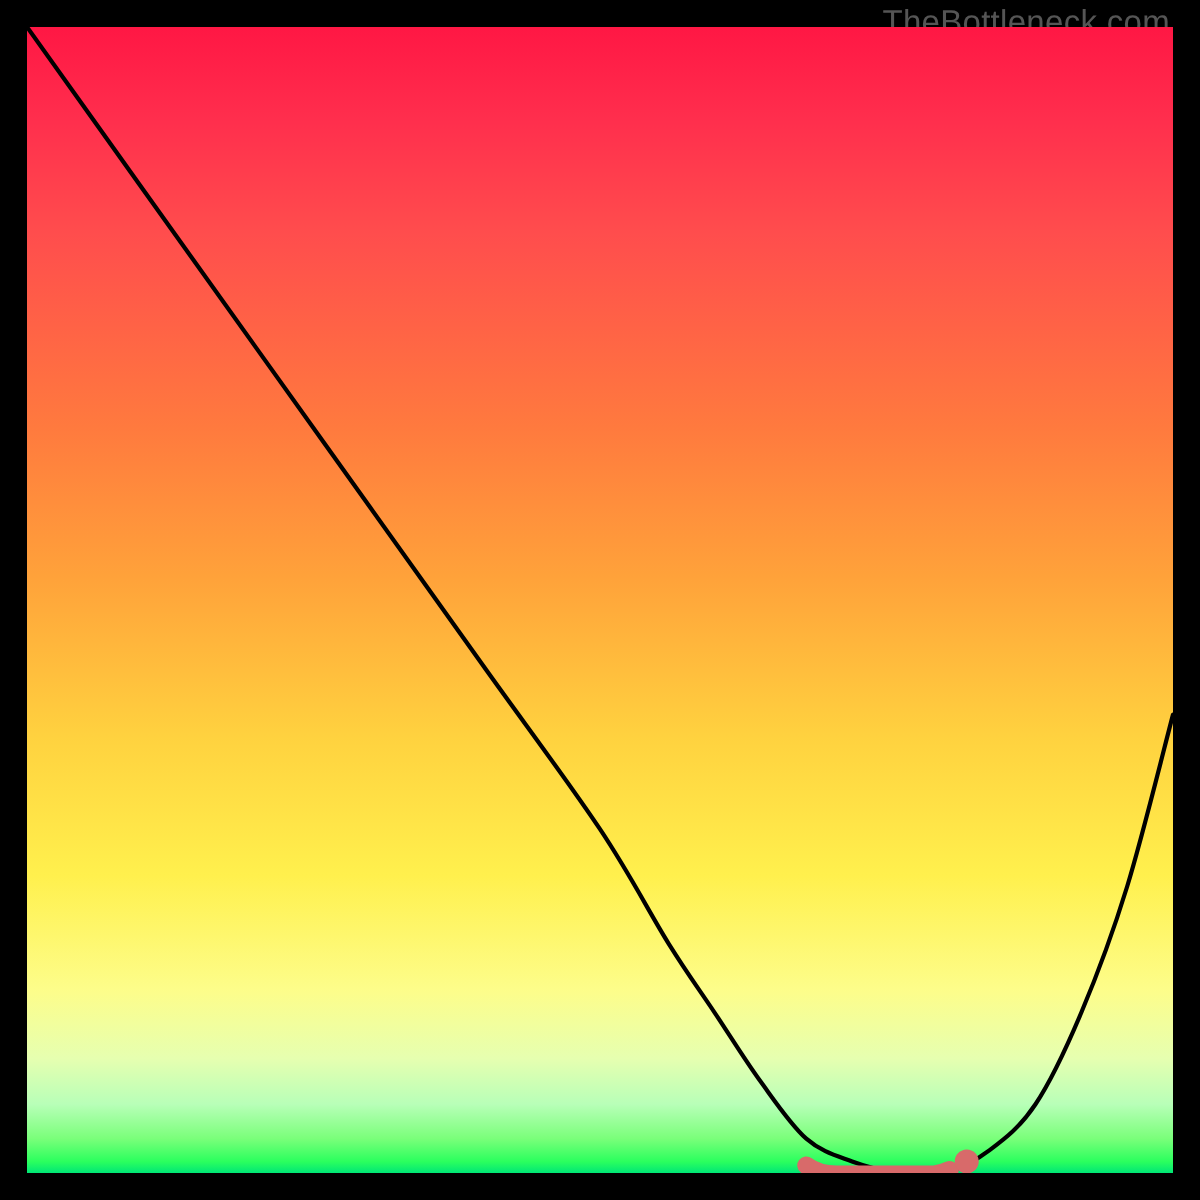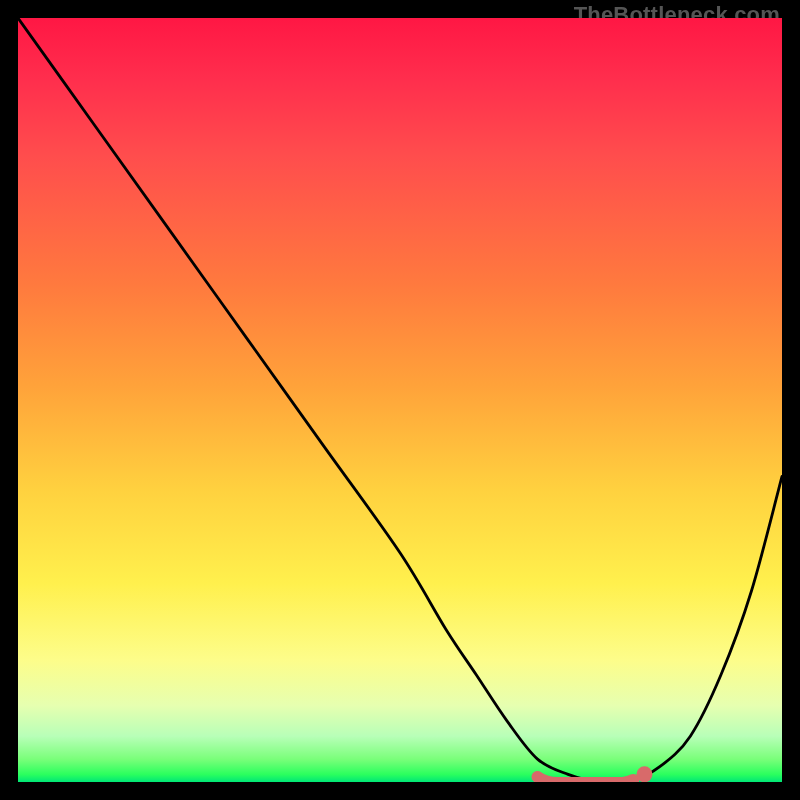--- a/index.html
+++ b/index.html
@@ -42,21 +42,21 @@
       #2bff5e 99%,
       #00e676 100%
     );
   }
   .watermark {
     position: absolute;
     top: 2px;
     right: 20px;
     color: #555;
     font-size: 22px;
-    font-weight: 700;
+    font-weight: 400;
     letter-spacing: 0.2px;
     user-select: none;
   }
   svg.curve {
     position: absolute;
     left: 0;
     top: 0;
     width: 764px;
     height: 764px;
     pointer-events: none;

